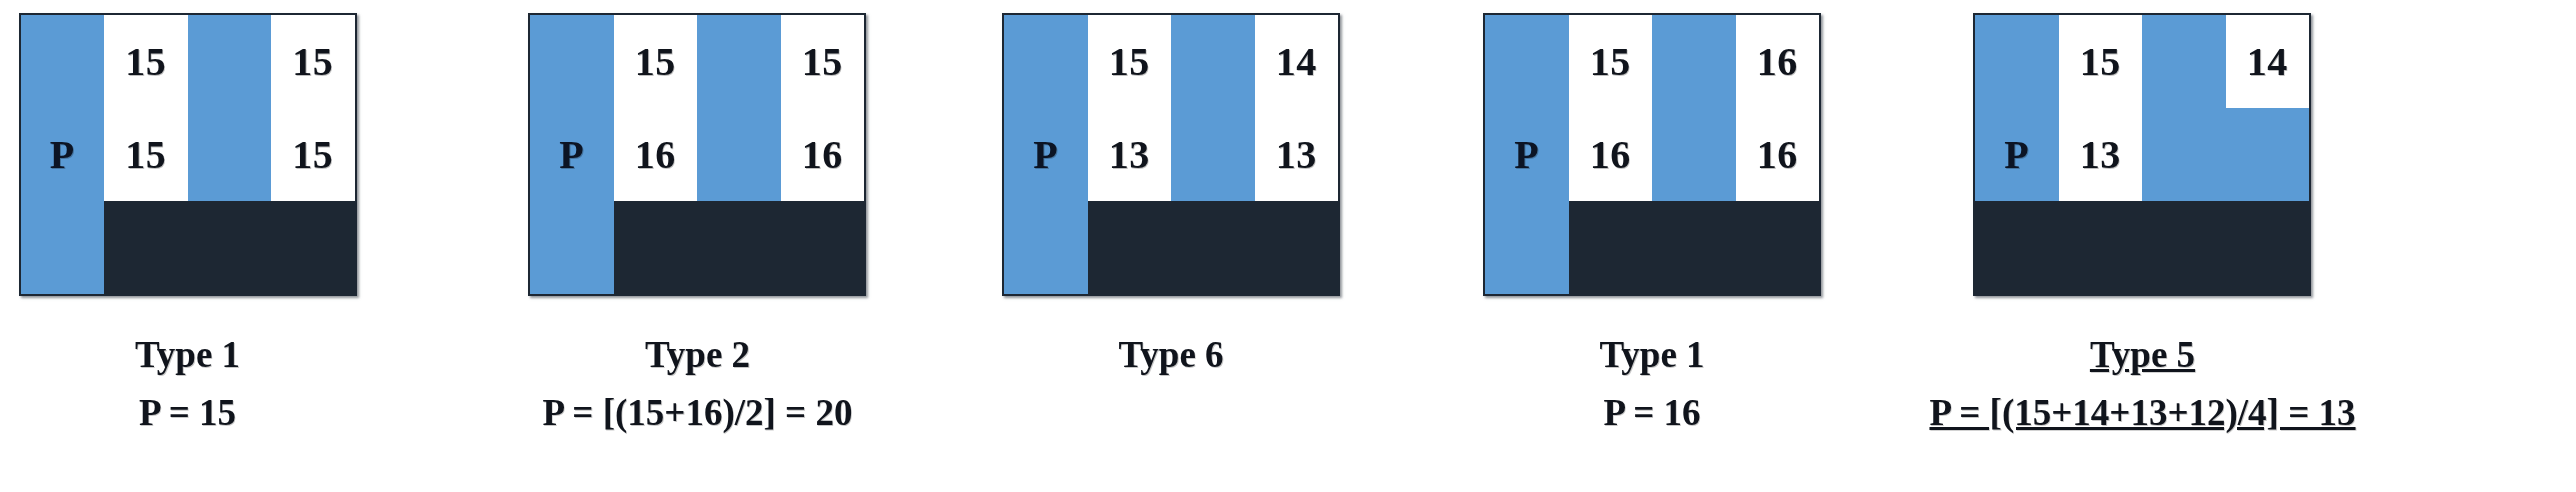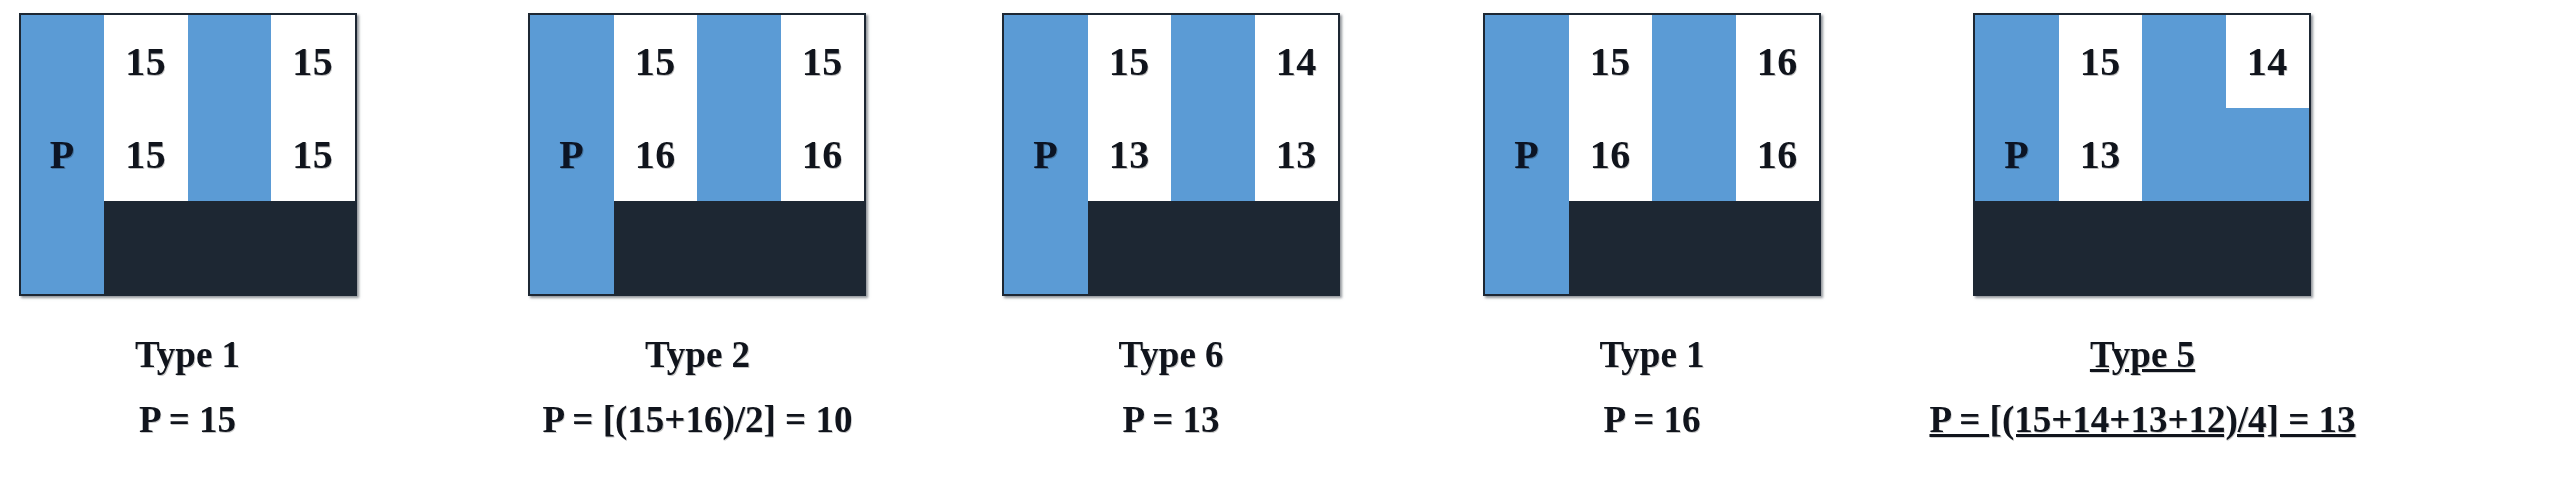--- a/index.html
+++ b/index.html
@@ -77,21 +77,21 @@
   .caption .title {
     font-size: 37px;
     line-height: 1.22;
     white-space: nowrap;
     margin-top: 11px;
   }
   .caption .formula {
     font-size: 37px;
     line-height: 1.22;
     white-space: nowrap;
-    margin-top: 20px;
+    margin-top: 13px;
   }
 
   
   #block-1 { left: 18.5px;   }
   #block-2 { left: 528px;  }
   #block-3 { left: 1002px; }
   #block-4 { left: 1483px; }
   #block-5 { left: 1973px; }
 
   
@@ -128,39 +128,38 @@
       <div class="cell filled"></div>
       <div class="cell">15</div>
       <div class="cell center">P</div>
       <div class="cell">16</div>
       <div class="cell filled"></div>
       <div class="cell">16</div>
       <div class="cell filled"></div>
     </div>
     <div class="caption">
       <div class="title">Type 2</div>
-      <div class="formula">P = [(15+16)/2] = 10</div>
+      <div class="formula">P = [(15+16)/2] = 20</div>
     </div>
   </div>
 
   <div class="type-block" id="block-3">
     <div class="grid">
       <div class="cell filled"></div>
       <div class="cell">15</div>
       <div class="cell filled"></div>
       <div class="cell">14</div>
       <div class="cell center">P</div>
       <div class="cell">13</div>
       <div class="cell filled"></div>
       <div class="cell">13</div>
       <div class="cell filled"></div>
     </div>
     <div class="caption">
       <div class="title">Type 6</div>
-      <div class="formula">P = 13</div>
     </div>
   </div>
 
   <div class="type-block" id="block-4">
     <div class="grid">
       <div class="cell filled"></div>
       <div class="cell">15</div>
       <div class="cell filled"></div>
       <div class="cell">16</div>
       <div class="cell center">P</div>

